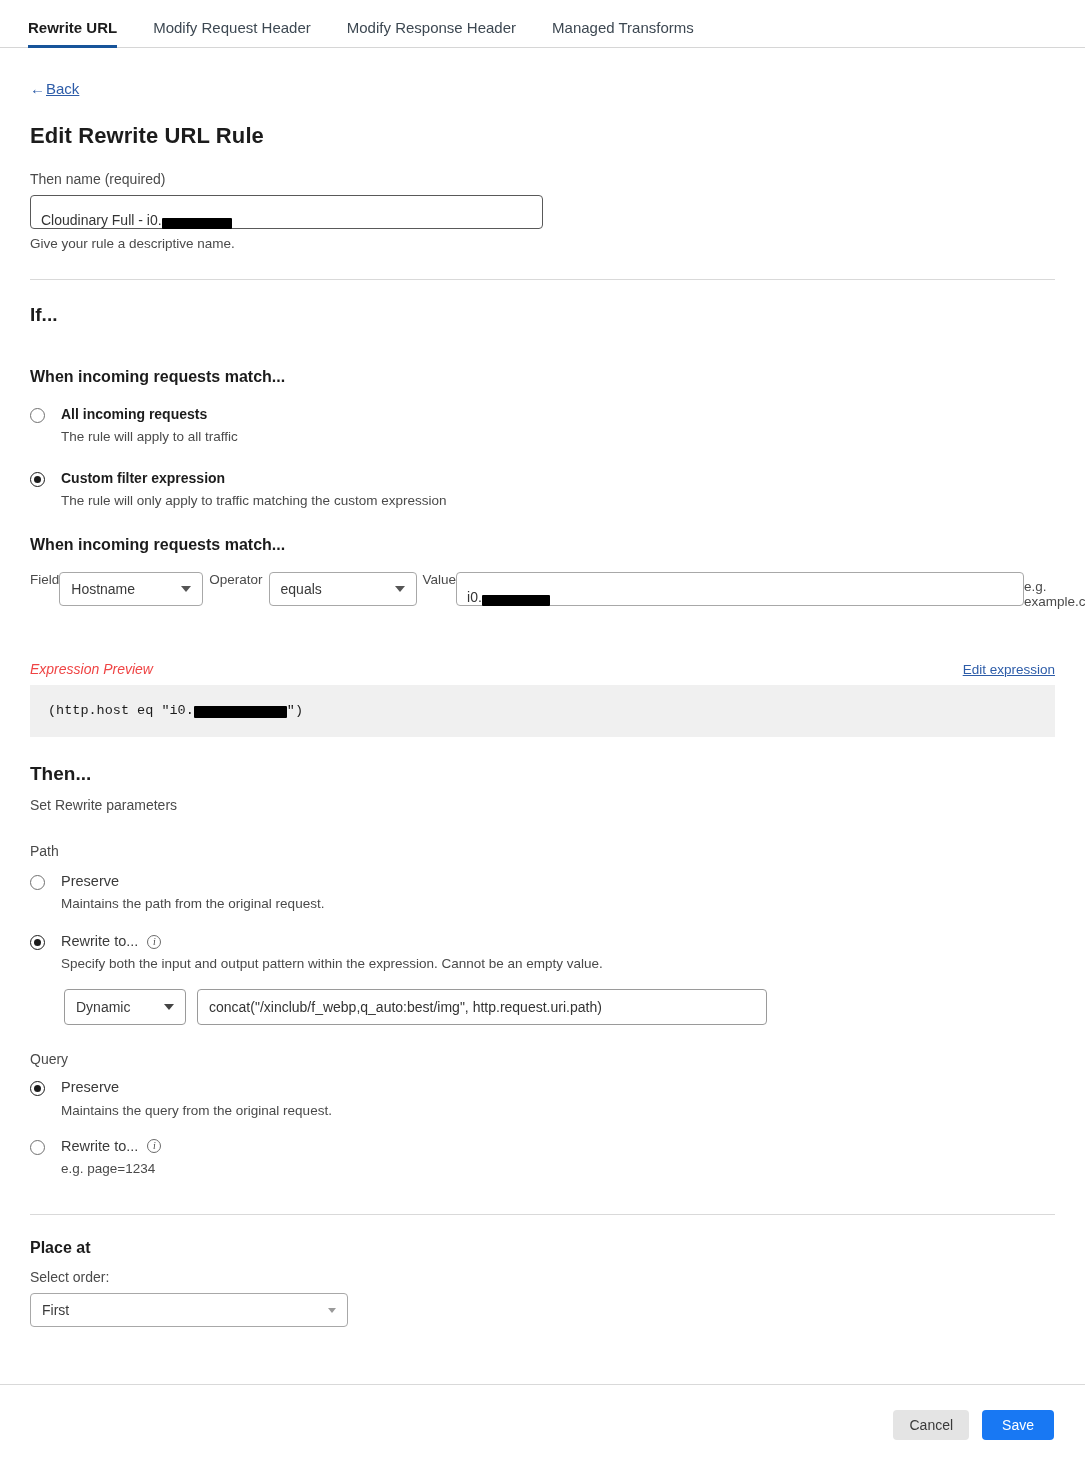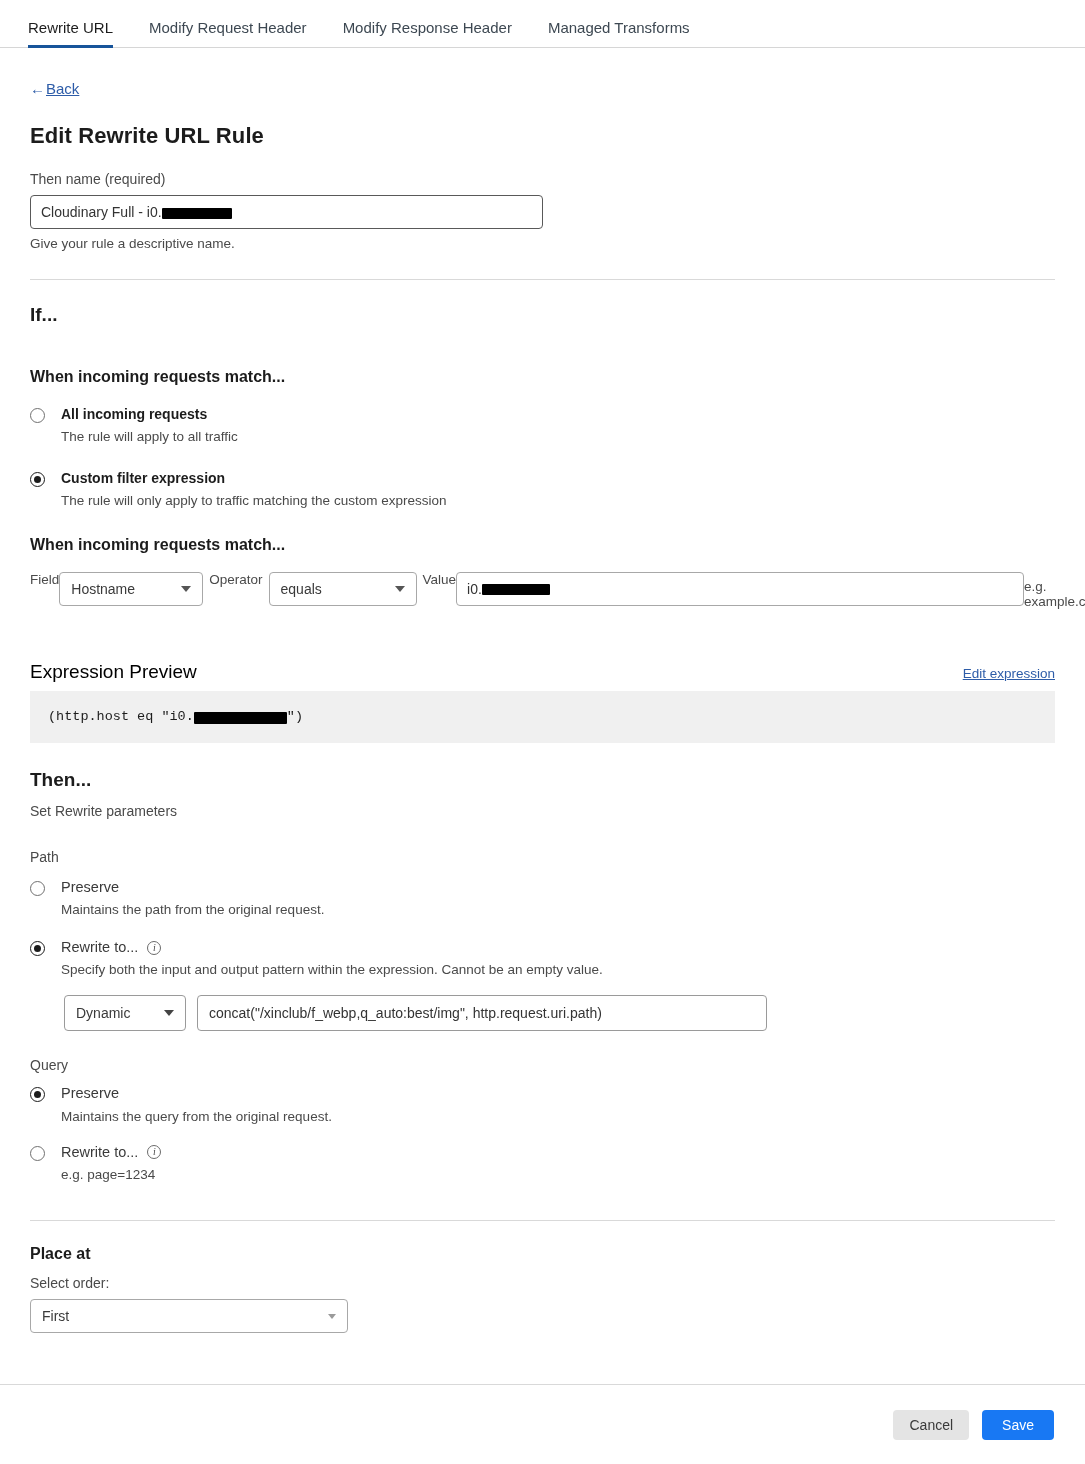--- a/index.html
+++ b/index.html
@@ -30,21 +30,21 @@
     position: relative;
     padding: 0 0 12px 0;
     margin-right: 36px;
     font-size: 15px;
     color: #3d4852;
     cursor: pointer;
     white-space: nowrap;
     line-height: 1;
   }
   .tab.active {
-    font-weight: normal;
+    font-weight: bold;
     color: #1c1c1c;
   }
   .tab.active::after {
     content: "";
     position: absolute;
     left: 0; right: 0; bottom: -1px;
     height: 3px;
     background: #17549a;
   }
 
@@ -94,21 +94,21 @@
   .text-input {
     height: 34px;
     border: 1px solid #595959;
     border-radius: 4px;
     padding: 0 10px;
     font-family: "Liberation Sans", sans-serif;
     font-size: 14px;
     color: #333;
     background: #fff;
     display: flex;
-    align-items: center;
+    align-items: flex-end;
   }
   .rule-name-input { width: 513px; }
 
   .redact {
     display: inline-block;
     background: #000;
     height: 11px;
     border-radius: 1px;
     vertical-align: baseline;
     position: relative;
@@ -258,21 +258,21 @@
   }
   .logic-btn:first-child { margin-left: 0; }
 
   
   .exp-head {
     display: flex;
     justify-content: space-between;
     align-items: baseline;
     margin-top: 30px;
   }
-  .exp-label { font-size: 19px; color: #000000; }
+  .exp-label { font-size: 14px; color: #ef4444; font-style: italic; }
   .exp-edit {
     font-size: 13.5px;
     color: #2d5ca8;
     text-decoration: underline;
     cursor: pointer;
   }
   .exp-box {
     margin-top: 8px;
     background: #f0f0f0;
     height: 52px;

